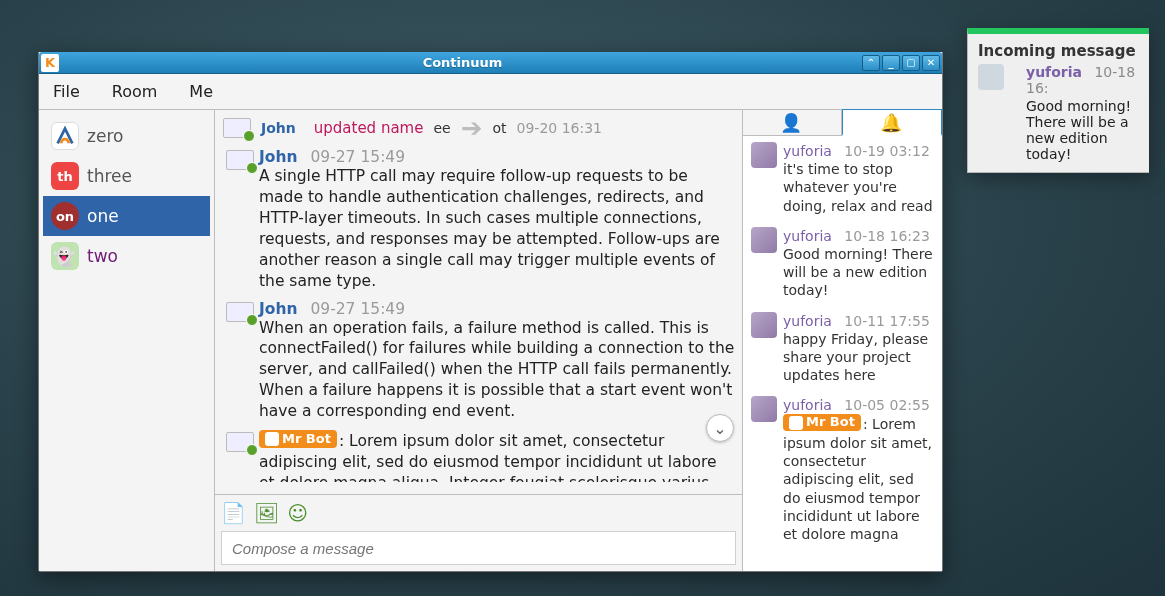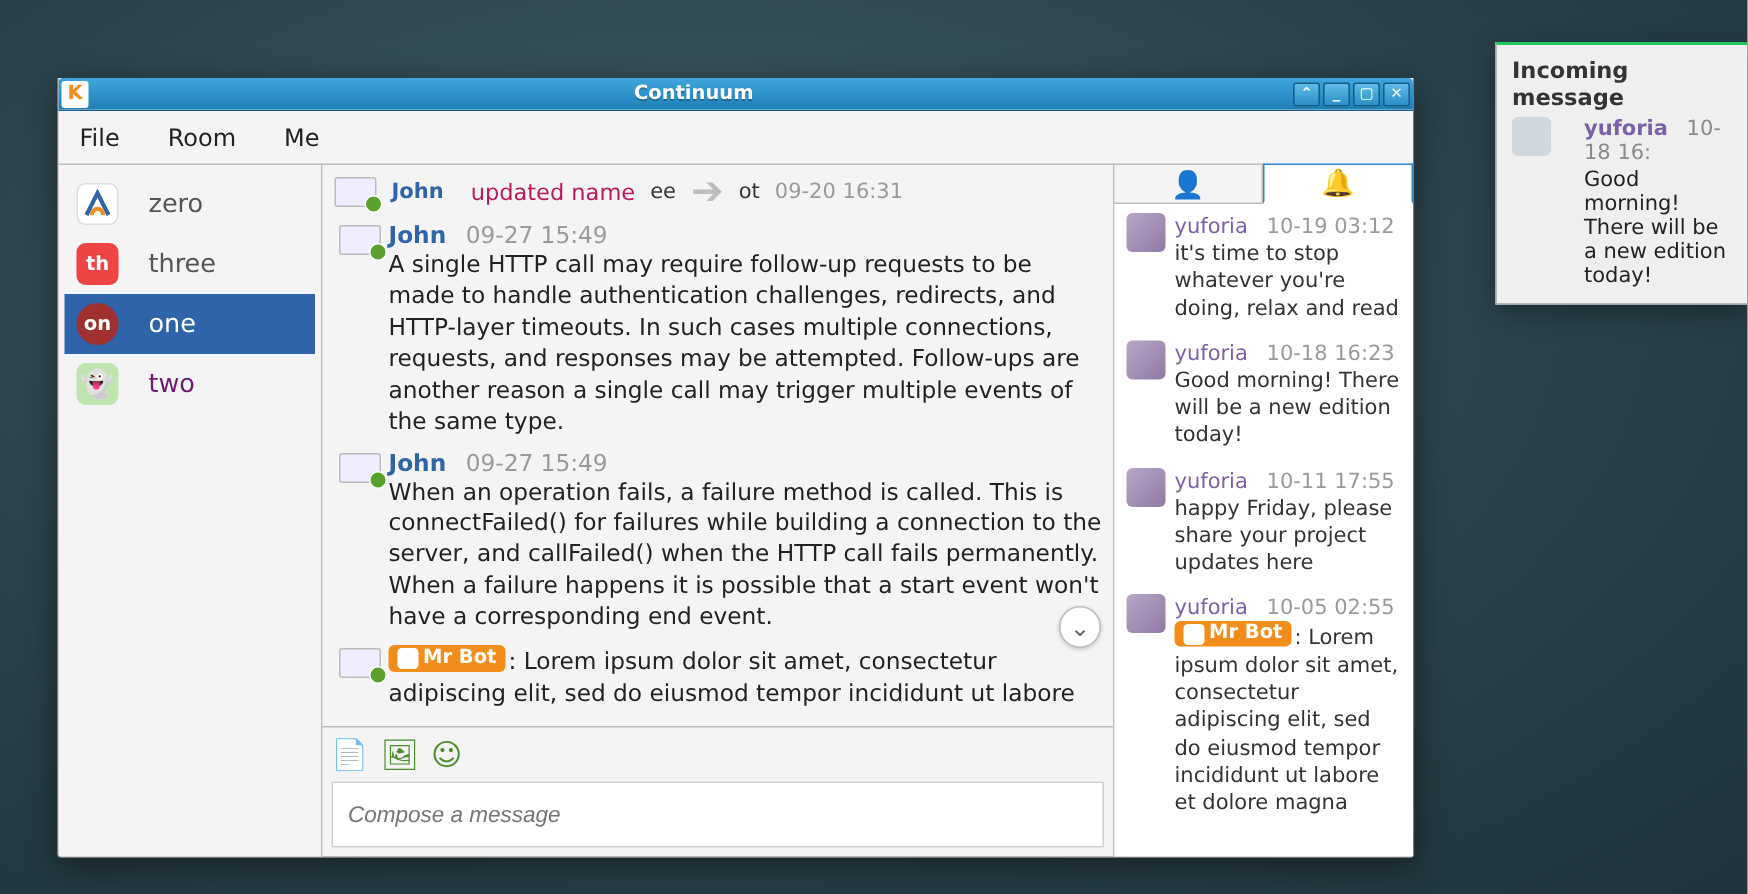--- a/index.html
+++ b/index.html
@@ -87,21 +87,21 @@
     cursor:pointer;
     font-size:17px;
     color:#555;
   }
   .room .avatar {
     width:28px;height:28px;border-radius:6px;
     display:flex;align-items:center;justify-content:center;
     font-size:13px;color:#fff;font-weight:bold;
   }
   .room.selected { background:#2f64a8; color:#fff; }
-  .room .label { flex:1;margin-left:12px; }
+  .room .label { flex:1; }
 
   
   .center {
     flex:1;
     display:flex;flex-direction:column;
     min-width:0;
     gap:12px;
   }
   .msgs {
     flex:1;
@@ -144,21 +144,21 @@
     color:#666;font-size:16px;box-shadow:0 1px 3px rgba(0,0,0,.2);cursor:pointer;
   }
 
   .composer {
     border-top:1px solid #bdbdbd;
     padding:6px;
   }
   .attach-row { display:flex;gap:8px;font-size:20px;color:#4a8f2c;margin-bottom:6px;}
   .attach-row span{cursor:pointer;}
   .compose-input {
-    width:100%;height:44px;border:1px solid #cfcfcf;background:#fff;
+    width:100%;height:34px;border:1px solid #cfcfcf;background:#fff;
     padding:6px 10px;font-size:15px;color:#333;font-style:italic;
   }
 
   
   .rightpanel {
     width:200px;flex:none;display:flex;flex-direction:column;border-left:1px solid #bdbdbd;
   }
   .rp-tabs { display:flex;height:26px;border-bottom:1px solid #bdbdbd;}
   .rp-tab { flex:1;display:flex;align-items:center;justify-content:center;border-right:1px solid #bdbdbd;cursor:pointer;color:#666;font-size:18px;}
   .rp-tab:last-child{border-right:none;}
@@ -167,23 +167,23 @@
   .nitem { display:flex;gap:6px;padding:6px 8px;font-size:14px;}
   .nitem .nav { width:26px;height:26px;border-radius:4px;background:
       linear-gradient(135deg,#b8a6c9,#8f7aa6);flex:none;}
   .nitem .ntext { flex:1; color:#333; line-height:1.3;}
   .nitem .nhead .sender{color:#7b5fa8;font-weight:normal;}
   .nitem .nhead .time{color:#9a9a9a;margin-top:23px;}
 
   
   .toast {
     position:absolute;
-    right:0px;top:28px;
-    width:168px;
-    background:#efefef;border:1px solid #b7b7b7;border-top:2px solid #22c55e;
+    right:16px;top:28px;
+    width:182px;
+    background:#efefef;border:1px solid #b7b7b7;border-top:6px solid #22c55e;
     border-right:none;
     padding:8px 10px 10px 10px;
     box-shadow:0 5px 18px rgba(0,0,0,.35);
     font-size:14px;
   }
   .toast .thead{font-weight:bold;color:#333;margin-bottom:4px;font-size:15px;}
   .toast .trow{display:flex;gap:22px;}
   .toast .tav{width:26px;height:26px;border-radius:4px;background:#cfd8df;flex:none;}
   .toast .tbody .sender{color:#7b5fa8;}
   .toast .tbody .time{color:#8a8a8a;}

